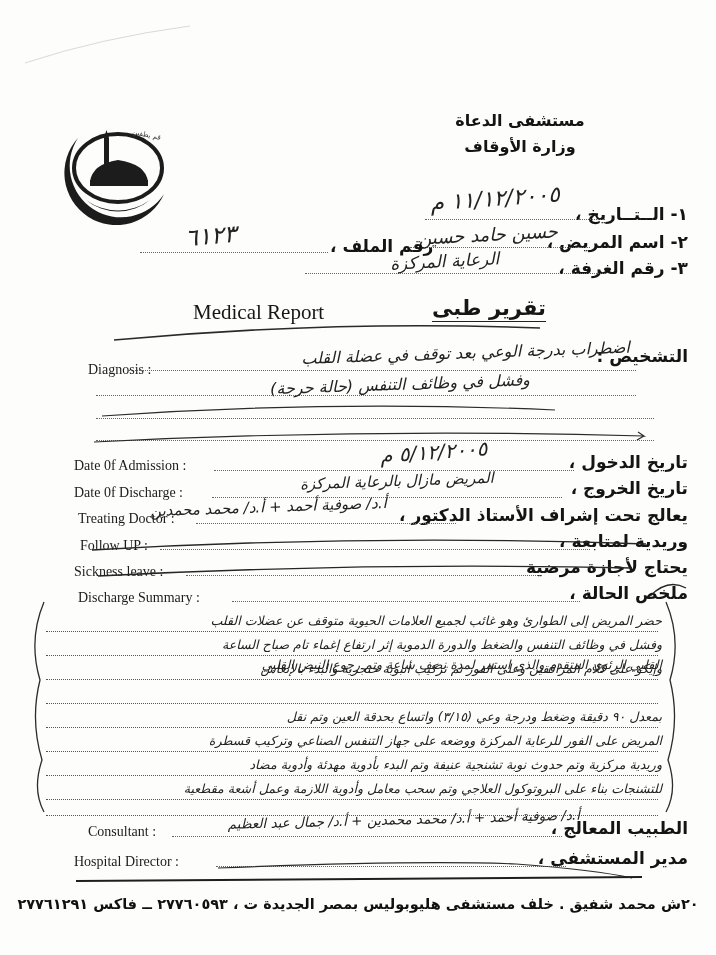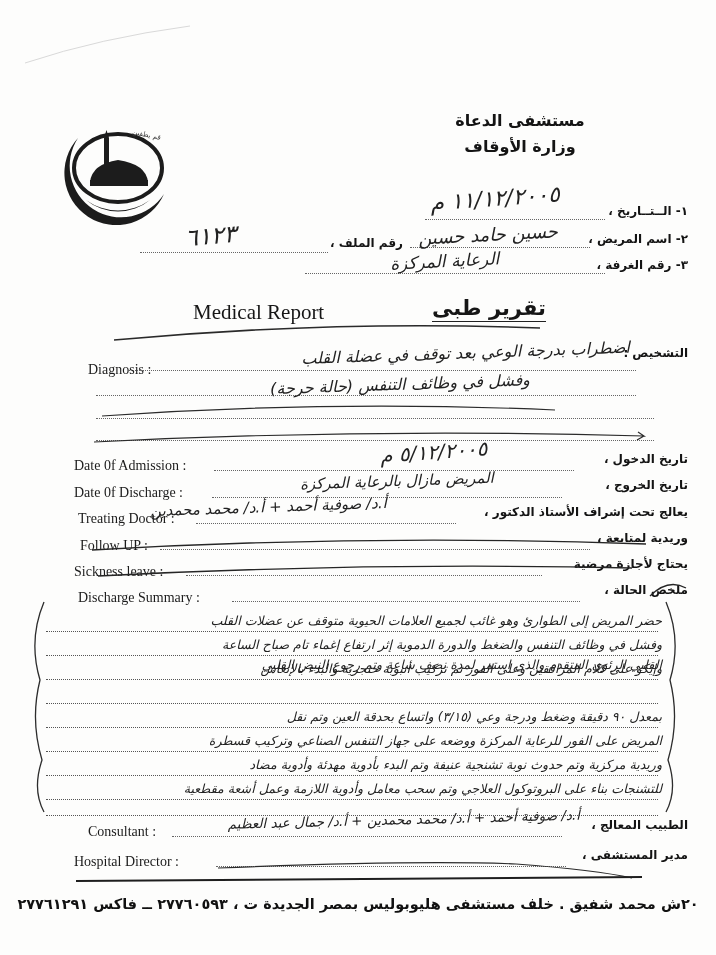--- a/index.html
+++ b/index.html
@@ -2,21 +2,21 @@
 <html><head>
 <meta charset="utf-8">
 <style>
   html,body{margin:0;padding:0;background:#e8e8e8;}
   .paper{
     position:relative;width:716px;height:955px;margin:0 auto;
     background:#fdfdfc;overflow:hidden;color:#161616;
     font-family:"DejaVu Sans",sans-serif;
   }
   .abs{position:absolute;}
-  .ar-label{font-family:"DejaVu Sans",sans-serif;font-weight:bold;font-size:12px;direction:rtl;white-space:nowrap;color:#141414;}
+  .ar-label{font-family:"DejaVu Sans",sans-serif;font-weight:bold;font-size:17px;direction:rtl;white-space:nowrap;color:#141414;}
   .ar-label.big{font-size:16px;}
   .en-label{font-family:"Liberation Serif",serif;font-size:14px;white-space:nowrap;color:#1b1b1b;}
   .hand{font-family:"DejaVu Sans",sans-serif;font-style:italic;direction:rtl;white-space:nowrap;color:#222;transform-origin:center;}
   .dot{position:absolute;height:0;border-bottom:1.4px dotted #666;}
   .solidline{position:absolute;background:#1e1e1e;}
   .flourish{position:absolute;pointer-events:none;}
   .title-ar{font-family:"DejaVu Sans",sans-serif;font-weight:bold;font-size:21px;direction:rtl;border-bottom:1.5px solid #222;padding-bottom:1px;}
   .title-en{font-family:"Liberation Serif",serif;font-size:21px;}
   .footer-ar{font-family:"DejaVu Sans",sans-serif;font-weight:bold;font-size:14.5px;direction:rtl;white-space:nowrap;color:#111;}
   .sum-line{position:absolute;left:46px;width:612px;height:0;border-bottom:1.4px dotted #555;}

